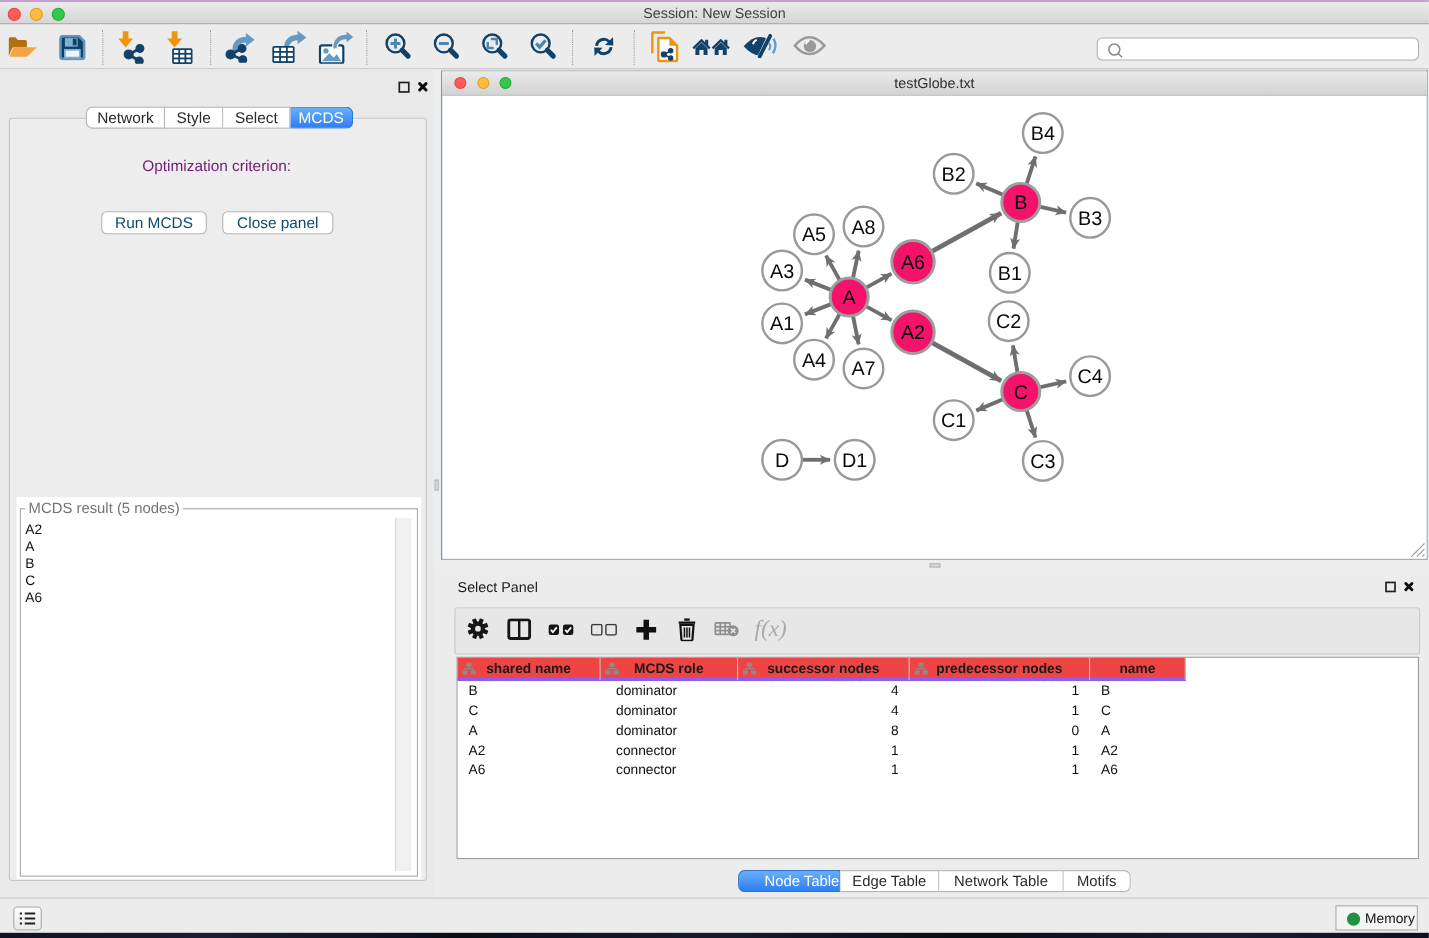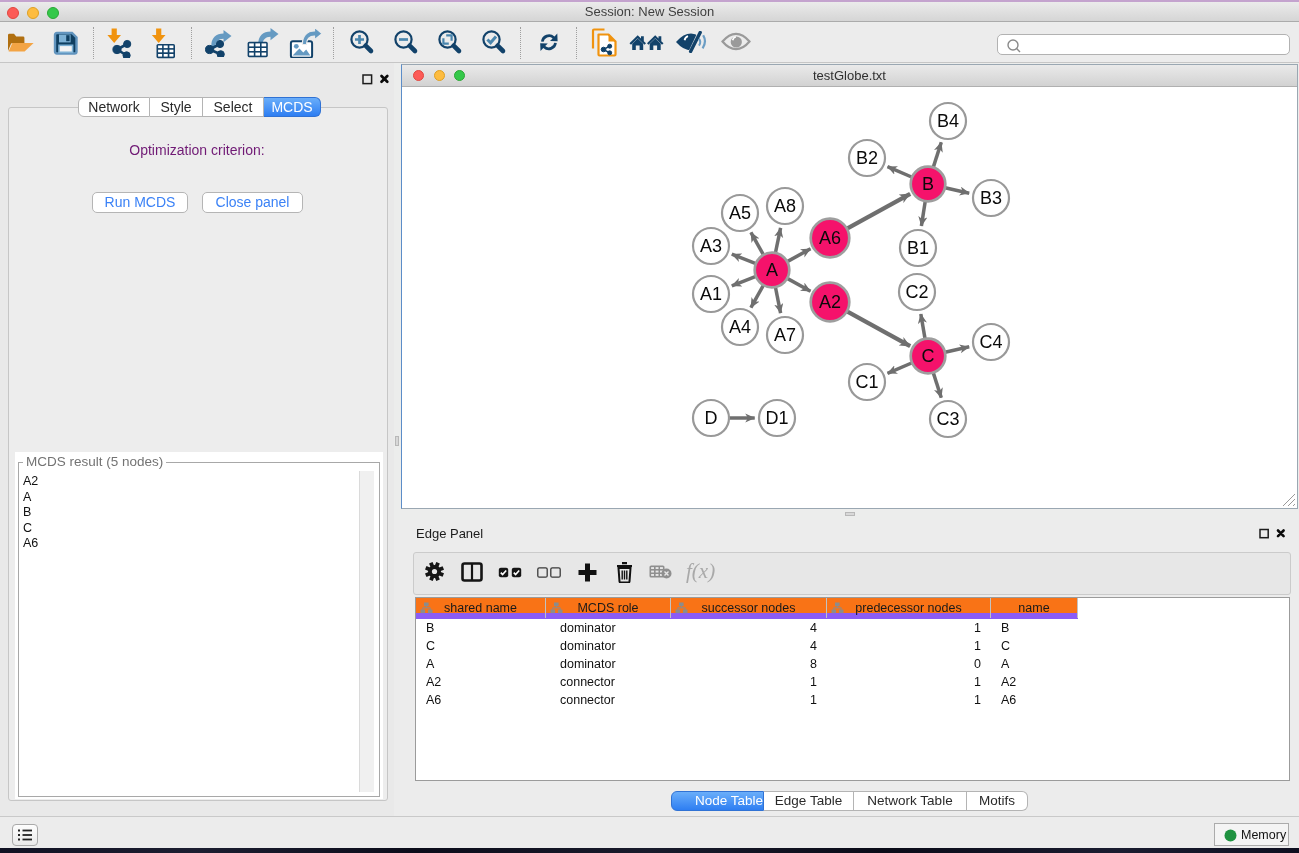--- a/index.html
+++ b/index.html
@@ -32,21 +32,21 @@
 .tabstrip .tab.sel { background:linear-gradient(#6aaefa,#2e7ef2); color:#fff; border-color:#3072d4; }
 #cpbox { position:absolute; left:8px; top:44px; width:380px; height:694px;
   border:1px solid #c6c6c6; border-radius:3px; background:#ededed; }
 #optlabel { position:absolute; left:0; width:394px; top:63px; text-align:center; font-size:14px; color:#701a75;margin-top:16px; }
 #dropdown { position:absolute; left:43px; top:95px; width:313px; height:21px;
   background:#fff; border:1px solid #ababab; border-radius:4px; font-size:13.5px; color:#111; }
 #dropdown .txt { position:absolute; left:13px; top:2px; }
 #dropdown .stepper { position:absolute; right:-1px; top:-1px; width:19px; height:21px;
   background:linear-gradient(#6cb0fb,#2d7cf2); border-radius:0 4px 4px 0; border:1px solid #2d6fd0; }
 .cbtn { position:absolute; top:129px; height:21px; background:#fff; border:1px solid #b5b5b5;
-  border-radius:5px; font-size:14px; color:#3b82f6; text-align:center; line-height:19px; }
+  border-radius:5px; font-size:14px; color:#0c4a6e; text-align:center; line-height:19px; }
 #whitepane { position:absolute; left:15px; top:389px; width:368px; height:347px; background:#fff; }
 #fieldset { position:absolute; left:18px; top:399px; width:362px; height:335px;
   border:1px solid #a8a8a8; }
 #fslegend { position:absolute; left:4px; top:-9px; background:#fff; padding:0 3px;
   font-size:13.5px; color:#737373; }
 #mcdslist { position:absolute; left:1px; top:11px; font-size:12.5px; color:#111; line-height:15.5px; }
 #mcdssb { position:absolute; right:5px; top:8px; bottom:4px; width:15px;
   background:#f0f0f0; border-left:1px solid #dadada; }
 
 #netwin { position:absolute; left:401px; top:64px; width:897px; height:445px;
@@ -54,22 +54,22 @@
 #nettitle { position:absolute; left:0; top:0; width:100%; height:22px;
   background:linear-gradient(#eaeaea,#d2d2d2); border-bottom:1px solid #b0b0b0; }
 #nettitle .title { position:absolute; left:0; right:0; top:3px; text-align:center; font-size:13px; color:#2f2f2f; }
 
 #tpanel { position:absolute; left:394px; top:520px; width:905px; height:296px; background:#ececec; }
 #tpanel .ptitle { position:absolute; left:22px; top:6px; font-size:13px; color:#1c1c1c; }
 #ttoolbar { position:absolute; left:19px; top:32px; width:878px; height:43px;
   background:#e7e7e7; border:1px solid #cbcbcb; border-radius:3px; }
 #ttable { position:absolute; left:21px; top:77px; width:875px; height:184px;
   background:#fff; border:1px solid #9b9b9b; }
-#thead { position:absolute; left:0; top:0; height:21px; background:#f97316;
-  border-bottom:6px solid #8b5cf6; font-size:12.5px; color:#1a1a1a; }
+#thead { position:absolute; left:0; top:0; height:21px; background:#ef4444;
+  border-bottom:3px solid #8b5cf6; font-size:12.5px; color:#1a1a1a;font-weight:bold; }
 .hcell { position:absolute; top:0; height:20px; border-right:1px solid #c2c2c2; }
 .hcell .lab { position:absolute; left:0; right:0; top:3px; text-align:center; }
 .trow { position:absolute; font-size:12.5px; color:#111; height:18px; }
 .tc { position:absolute; top:2px; }
 .tabs2 { font-size:13.5px; }
 
 #statusbar { position:absolute; left:0; top:816px; width:1299px; height:32px;
   background:#ececec; border-top:1px solid #c9c9c9;text-align:center; }
 #listbtn { position:absolute; left:12px; top:7px; width:26px; height:22px;
   background:linear-gradient(#fdfdfd,#e9e9e9); border:1px solid #a9a9a9; border-radius:4px; }
@@ -336,21 +336,21 @@
 </g>
     </svg>
   <svg class="abs" style="right:1px;bottom:1px;" width="14" height="14" viewBox="0 0 14 14">
     <path d="M13 1 L1 13 M13 6 L6 13 M13 11 L11 13" stroke="#9a9a9a" stroke-width="1"></path>
   </svg>
 </div>
 <div class="handle" style="left:395px;top:436px;width:4px;height:10px;"></div>
 <div class="handle" style="left:845px;top:512px;width:10px;height:4px;"></div>
 
 <div id="tpanel">
-  <div class="ptitle">Edge Panel</div>
+  <div class="ptitle">Select Panel</div>
   <svg class="abs" style="left:864px;top:8px;" width="30" height="12" viewBox="0 0 30 12">
     <rect x="2" y="1.5" width="8.2" height="8.2" fill="none" stroke="#1c1c1c" stroke-width="1.5"></rect>
     <path d="M20 2.5 L25.6 8.1 M25.6 2.5 L20 8.1" stroke="#0a0a0a" stroke-width="2.6" stroke-linecap="round"></path>
   </svg>
   <div id="ttoolbar">
     <svg class="abs" style="left:11px;top:9px;" width="19" height="19" viewBox="0 0 19 19">
         <g fill="#151515">
           <rect x="-1.9" y="-9.5" width="3.8" height="5" transform="rotate(22 9.5 9.5) translate(9.5 9.5)"></rect>
           <rect x="-1.9" y="-9.5" width="3.8" height="5" transform="rotate(68 9.5 9.5) translate(9.5 9.5)"></rect>
           <rect x="-1.9" y="-9.5" width="3.8" height="5" transform="rotate(112 9.5 9.5) translate(9.5 9.5)"></rect>

